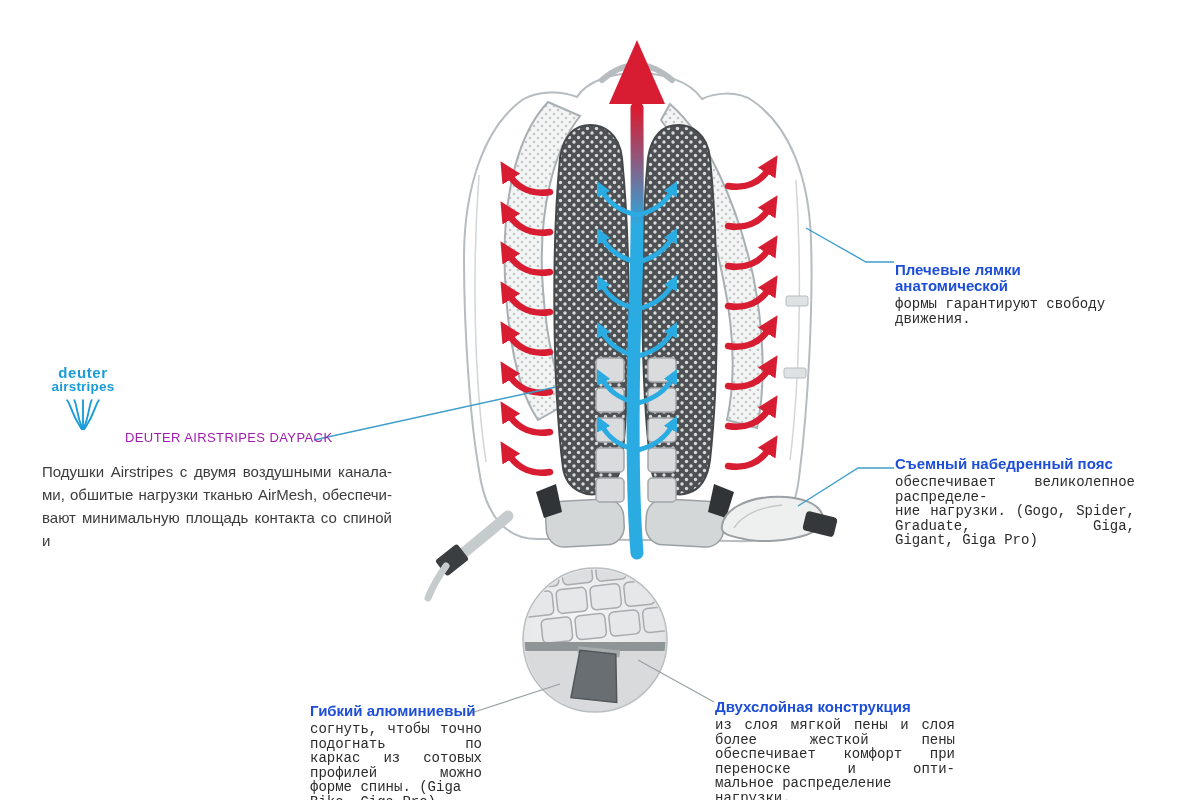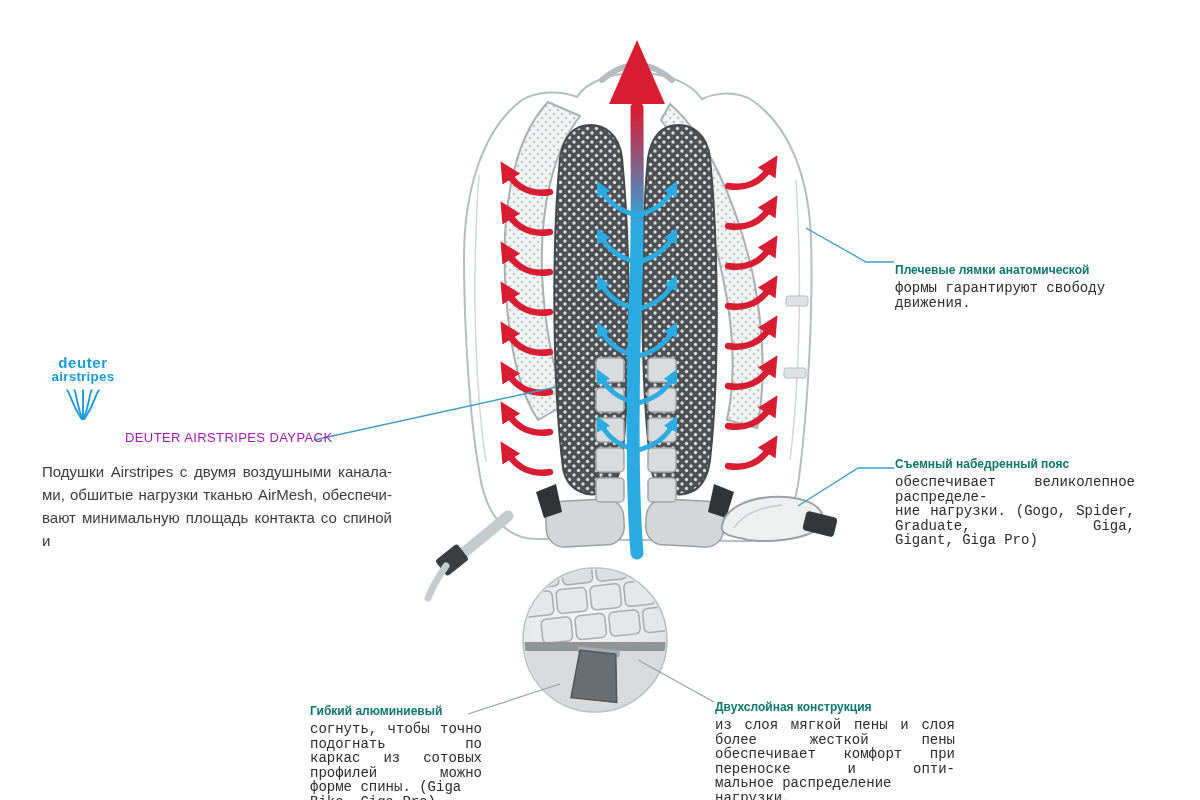--- a/index.html
+++ b/index.html
@@ -1,33 +1,33 @@
 <!DOCTYPE html>
 <html><head>
 <meta charset="utf-8">
 <style>
   html,body{margin:0;padding:0;background:#ffffff;}
   .stage{position:relative;width:1200px;height:800px;background:#ffffff;overflow:hidden;
          font-family:"Liberation Sans",sans-serif;}
   .art{position:absolute;left:0;top:0;}
 
-  .logo{position:absolute;left:44px;top:355px;width:78px;text-align:center;color:#1b9cd8;}
+  .logo{position:absolute;left:44px;top:365px;width:78px;text-align:center;color:#1b9cd8;}
   .logo-brand{font-weight:bold;font-size:15px;letter-spacing:.6px;line-height:15px;}
   .logo-product{font-weight:bold;font-size:13.5px;letter-spacing:.2px;line-height:14px;}
   .logo-icon{width:46px;height:36px;margin-top:4px;}
 
   .intro-title{position:absolute;left:125px;top:430px;font-size:13px;font-weight:normal;
                color:#a21caf;letter-spacing:.4px;}
   .intro-body{position:absolute;left:42px;top:460px;width:350px;font-size:15px;
               line-height:23px;color:#3c3c3c;}
 
   .j{text-align:justify;text-align-last:justify;}
 
   .ann{position:absolute;}
-  .ann-title{font-size:12px;font-weight:bold;color:#0f766e;margin-bottom:3px;line-height:16px;}
+  .ann-title{font-size:15px;font-weight:bold;color:#1d4ed8;margin-bottom:3px;line-height:16px;}
   .ann-ln{font-size:14px;line-height:14.5px;color:#2b2b2b;font-family:Liberation Mono, monospace;}
   .ann-shoulder{left:895px;top:262px;width:238px;}
   .ann-hip{left:895px;top:456px;width:240px;}
   .ann-frame{left:310px;top:703px;width:172px;}
   .ann-layers{left:715px;top:699px;width:240px;}
 </style>
 </head>
 <body>
 
 <div class="stage">

